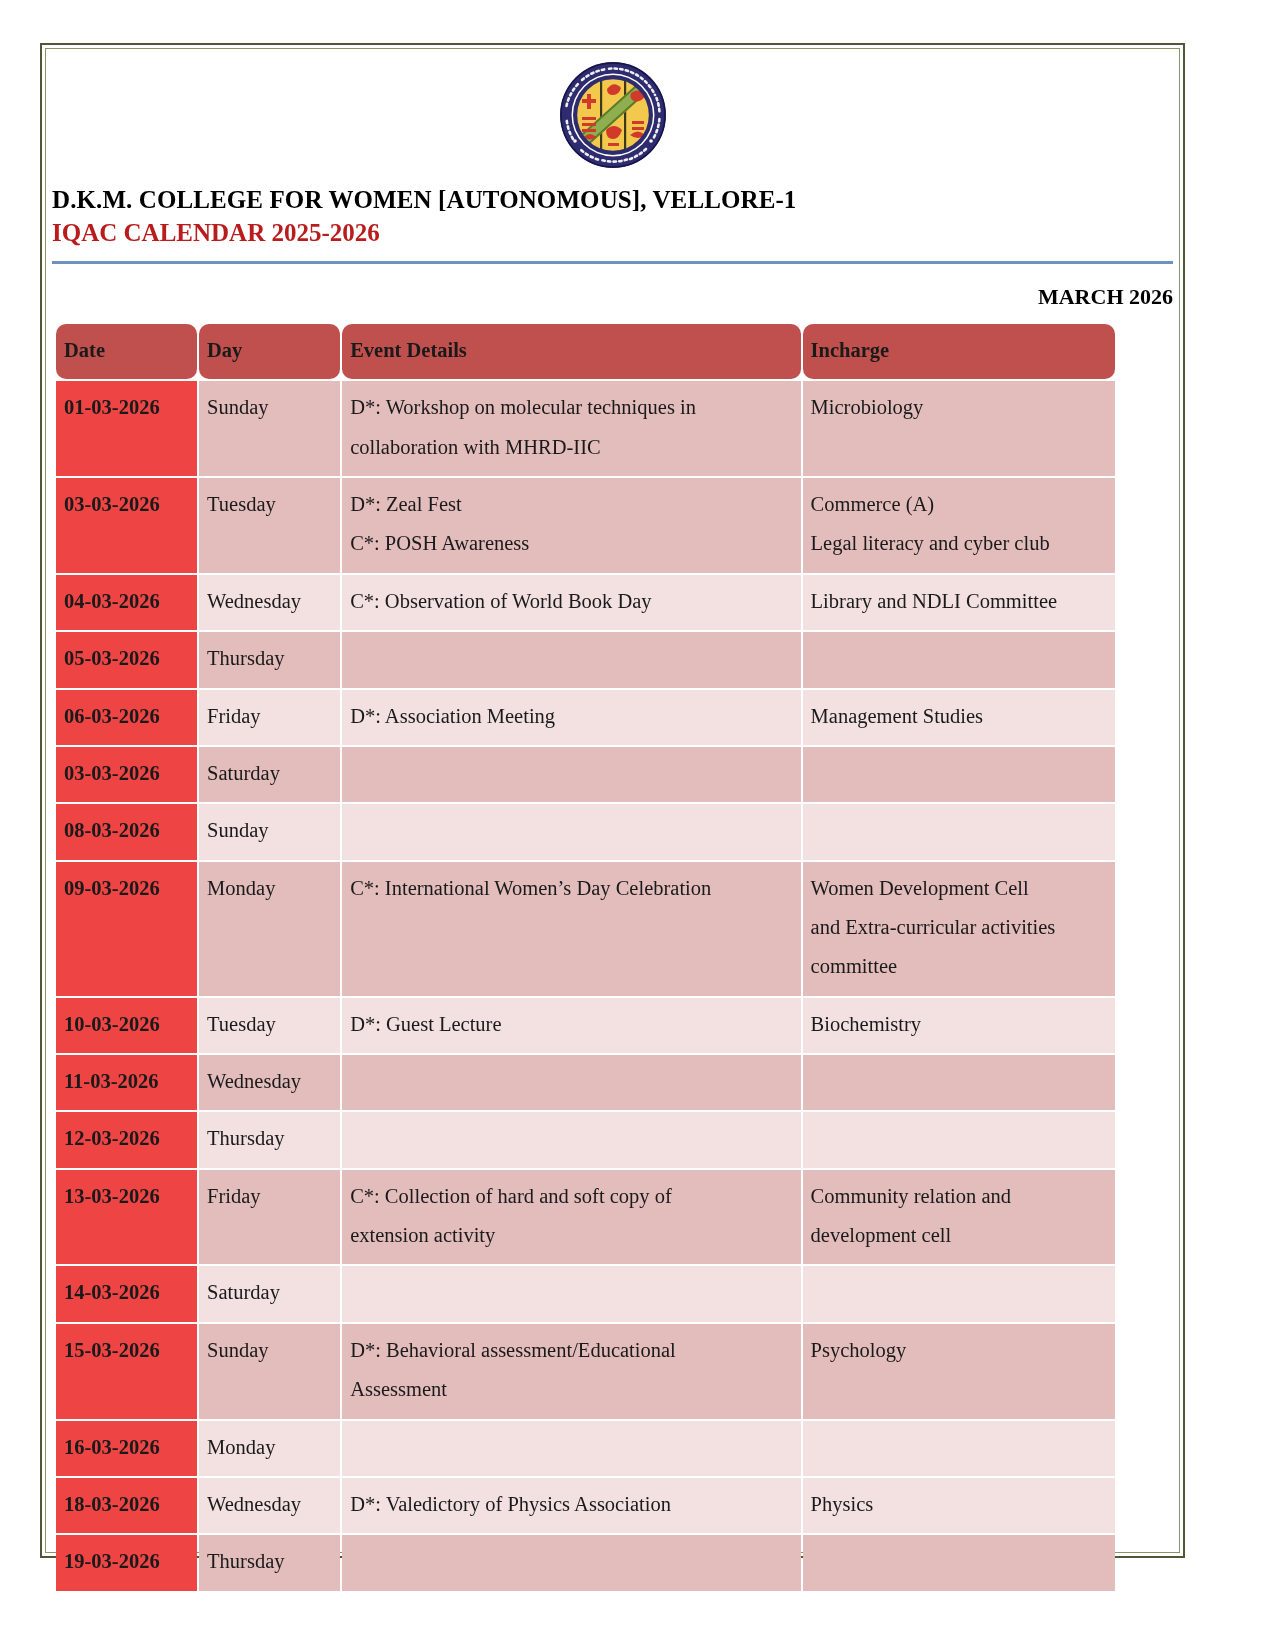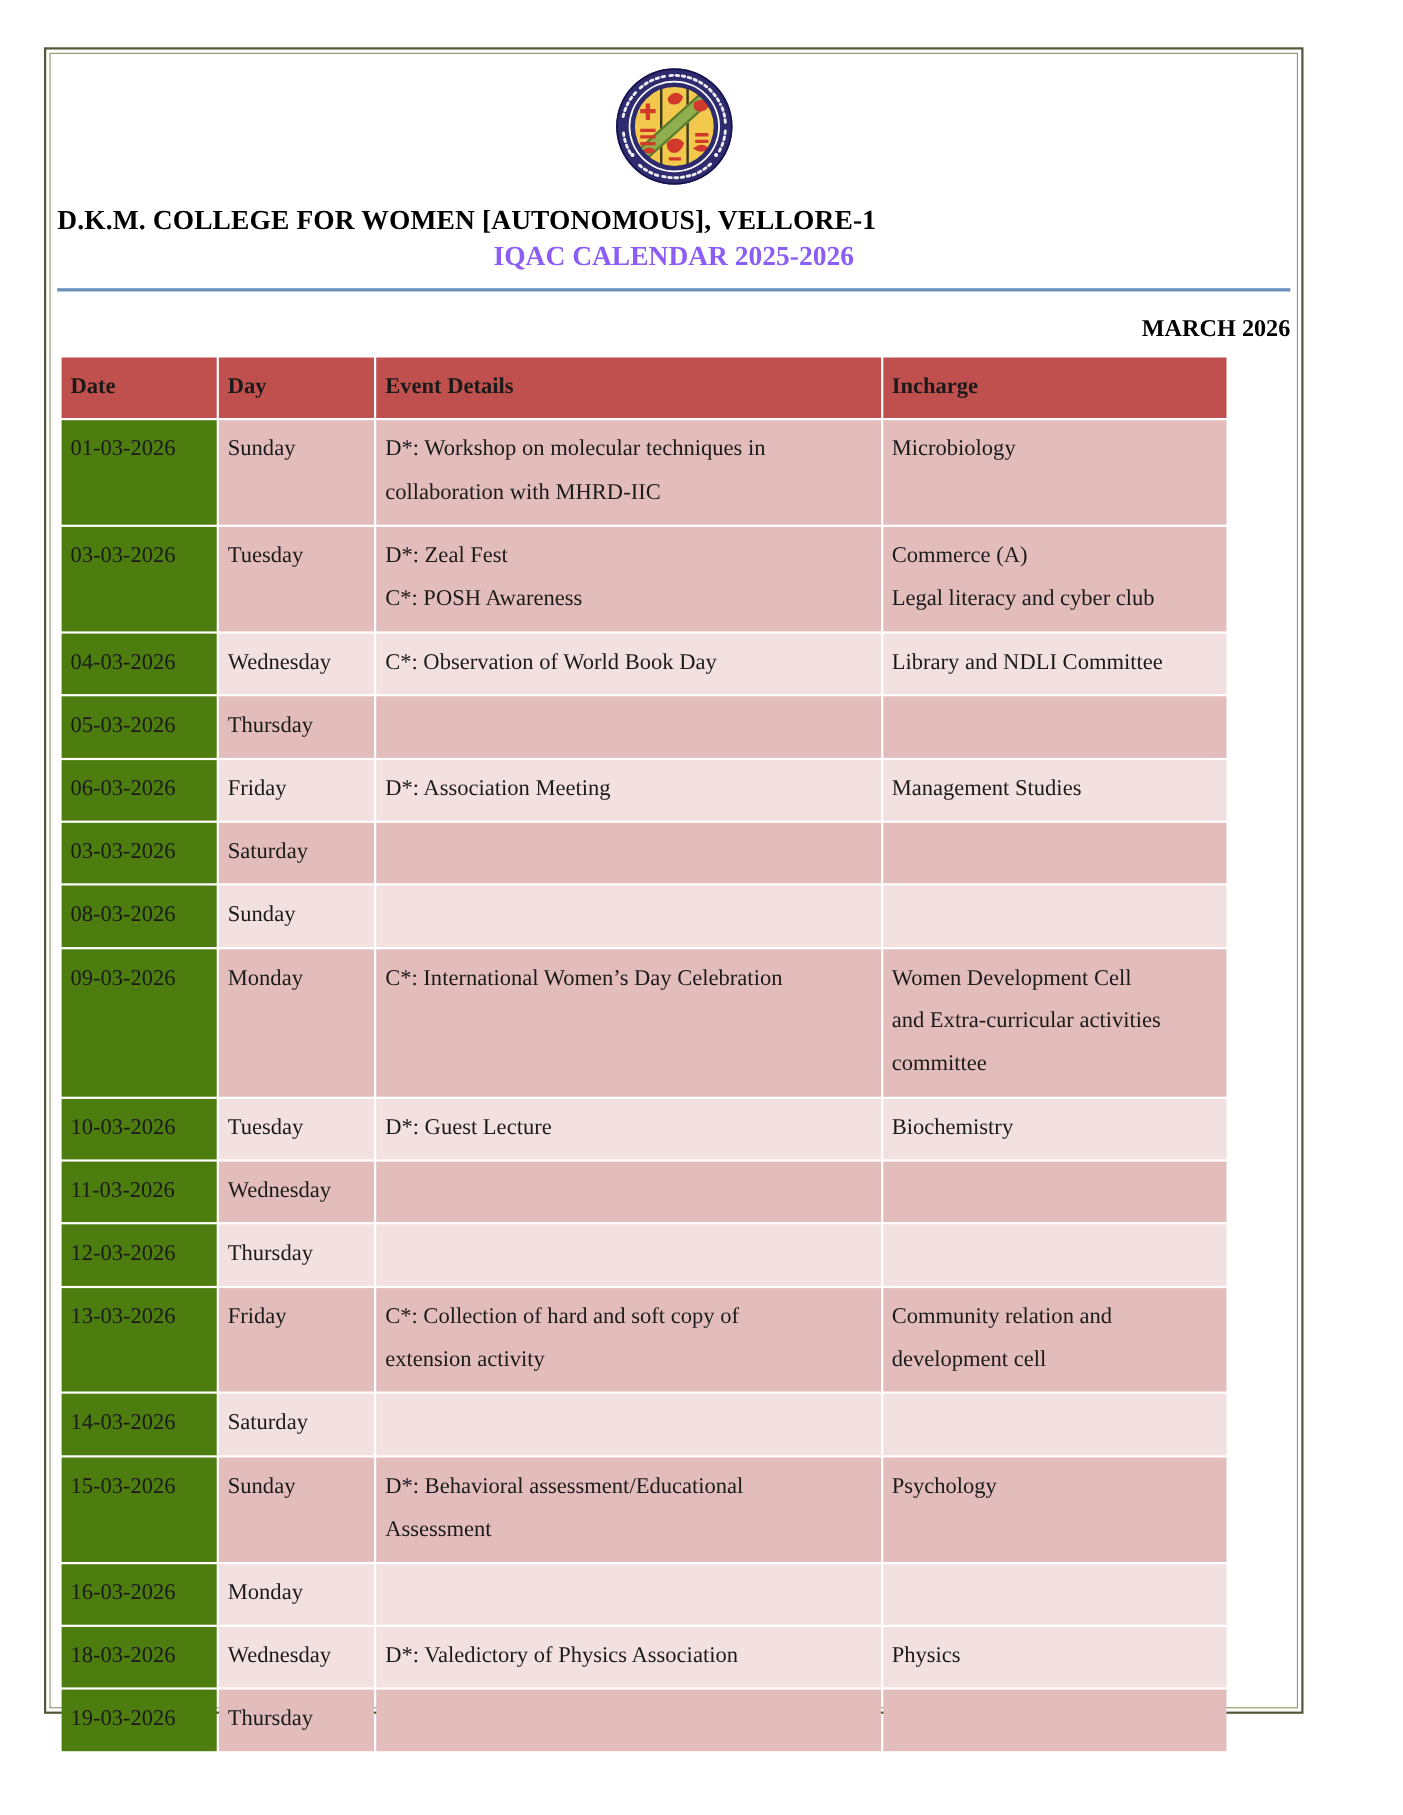--- a/index.html
+++ b/index.html
@@ -60,24 +60,24 @@
     text-align: left;
     font-weight: bold;
     font-size: 25px;
     letter-spacing: 0.1px;
     color: #000;
     line-height: 1.32;
     margin-top: 8px;
     white-space: nowrap;
   }
   .doc-subtitle {
-    text-align: center;
+    text-align: left;
     font-weight: bold;
     font-size: 25px;
-    color: #8b5cf6;
+    color: #b91c1c;
     line-height: 1.32;
   }
   .blue-rule {
     margin-top: 12px;
     height: 0;
     border-top: 3px solid #6d92bd;
     width: 100%;
   }
   .month-title {
     text-align: right;
@@ -107,25 +107,26 @@
   thead th {
     background: #c0504d;
     color: #ffffff;
     font-weight: bold;
     text-align: left;
     font-size: 21px;
     line-height: 1.25;
     padding-top: 6px;
     padding-bottom: 8px;
     white-space: nowrap;
+    border-radius: 10px;
   }
   td.c-date {
-    background: #4d7c0f;
+    background: #ef4444;
     color: #ffffff;
-    font-weight: normal;
+    font-weight: bold;
     white-space: nowrap;
   }
   tr.shade-dark td.c-day,
   tr.shade-dark td.c-event,
   tr.shade-dark td.c-incharge { background: #e3bcbc; }
   tr.shade-light td.c-day,
   tr.shade-light td.c-event,
   tr.shade-light td.c-incharge { background: #f3e0e0; }
 
   .col-date     { width: 140px; }

